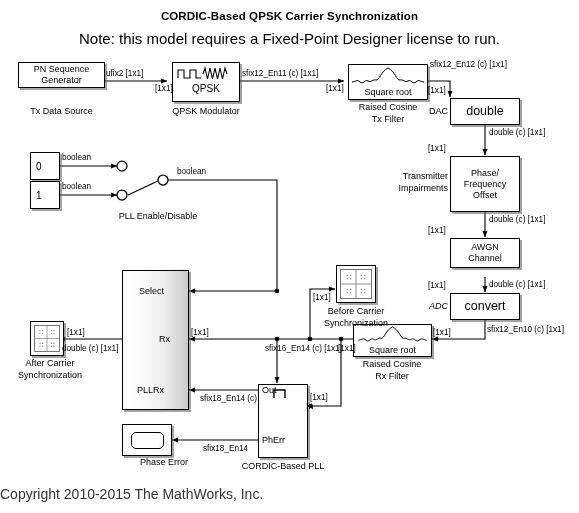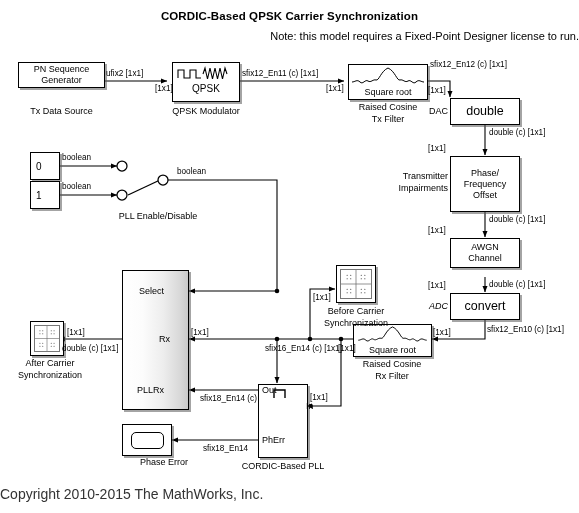--- a/index.html
+++ b/index.html
@@ -11,21 +11,21 @@
     color:#000;
     position:relative;
     overflow:hidden;
   }
   #canvas{position:absolute;left:0;top:0;width:579px;height:513px;}
   .ttl{
     position:absolute;width:100%;text-align:center;
     font-size:11.5px;font-weight:bold;letter-spacing:.1px;
   }
   .sub{
-    position:absolute;width:100%;text-align:right;font-size:11px;
+    position:absolute;width:100%;text-align:center;font-size:15px;
   }
   .copy{
     position:absolute;width:100%;text-align:left;font-size:14px;color:#333;
   }
   
   .blk{
     position:absolute;
     background:#fff;
     border:1.2px solid #000;
     box-sizing:border-box;

